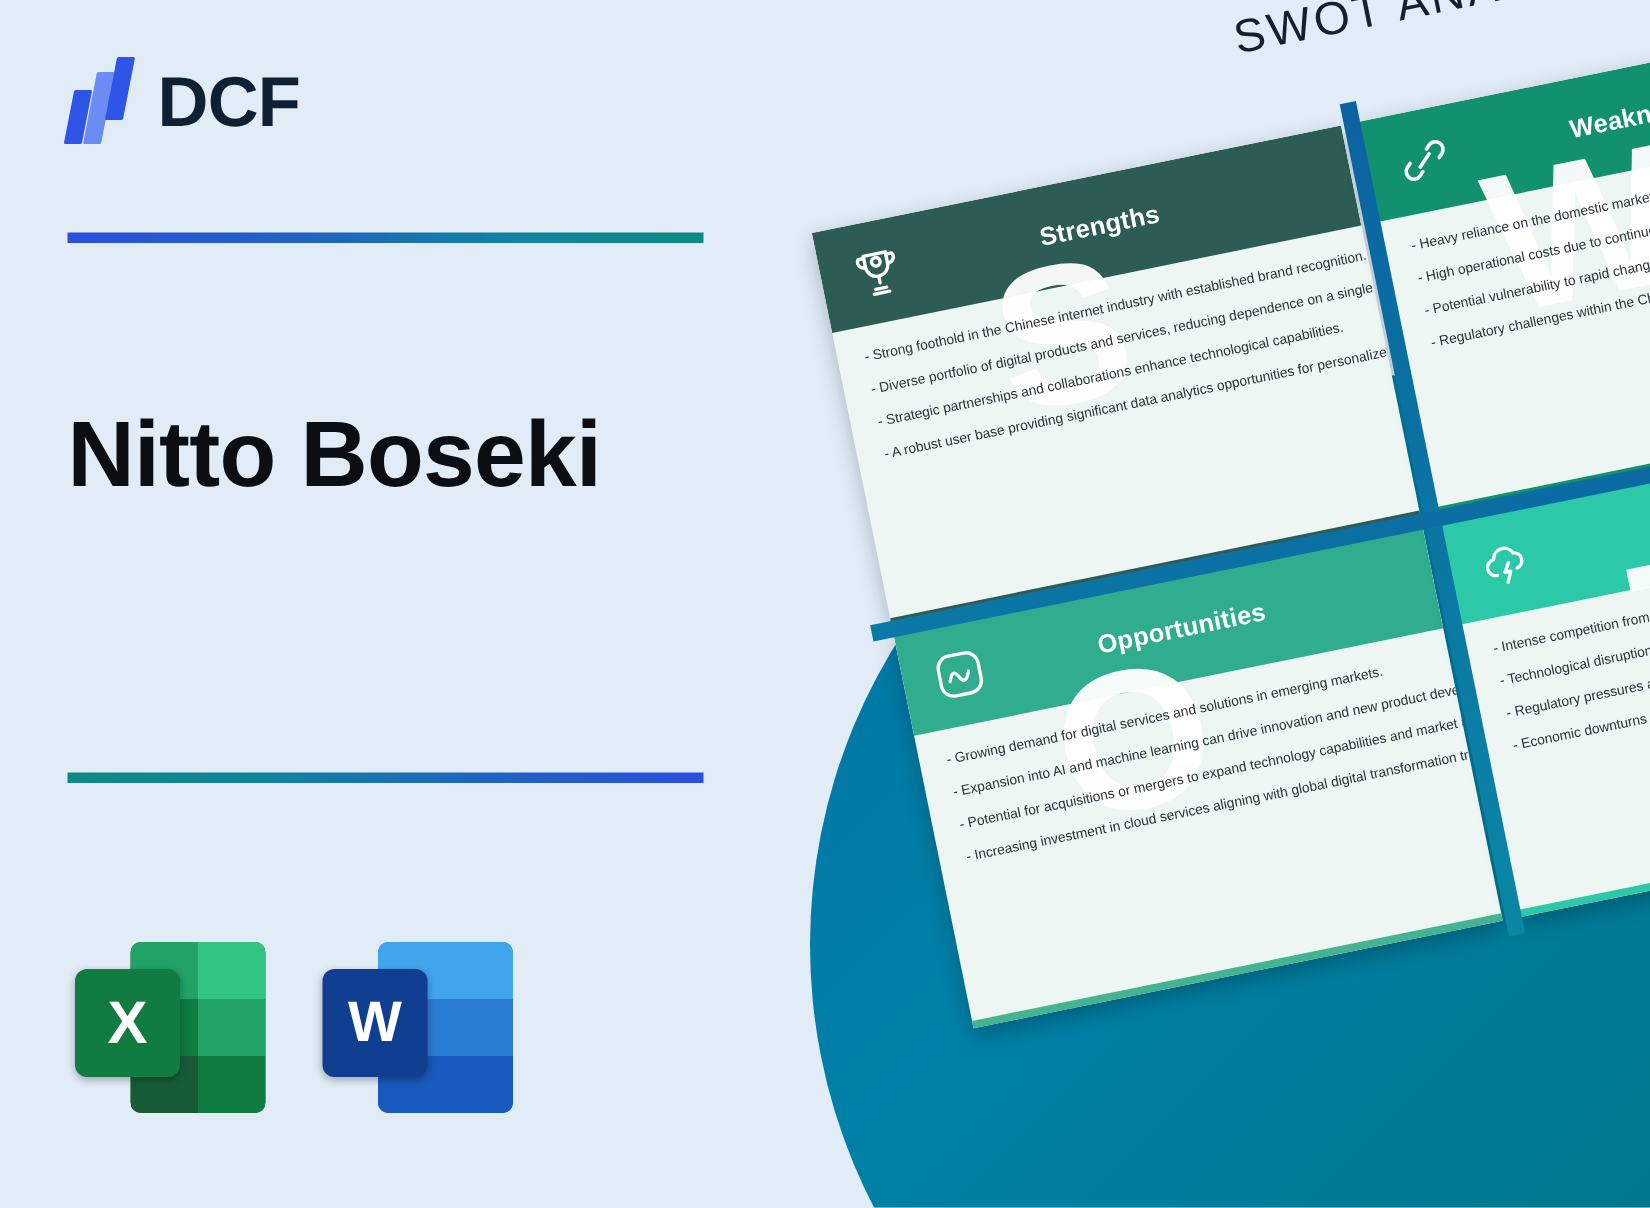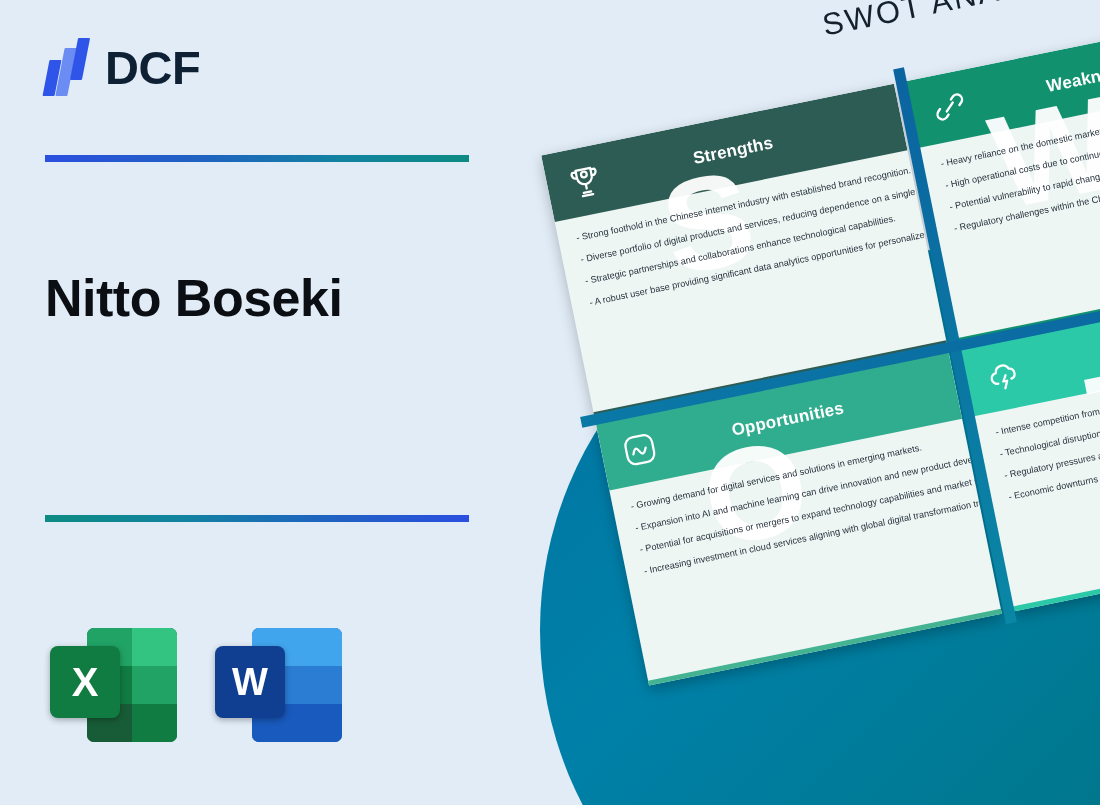--- a/index.html
+++ b/index.html
@@ -32,21 +32,21 @@
   }
 
   .rule{
     position:absolute;left:45px;width:424px;height:7px;
   }
   .rule-top{top:155px;background:linear-gradient(90deg,#2b4fe0 0%,#1f63c0 38%,#1183a0 70%,#0d8b82 100%);}
   .rule-bottom{top:515px;background:linear-gradient(90deg,#0d8b82 0%,#1183a0 32%,#1f63c0 66%,#2b4fe0 100%);}
 
   .title{
     position:absolute;left:45px;top:268px;width:460px;
-    font-size:52px;font-weight:700;line-height:1.16;
+    font-size:62px;font-weight:700;line-height:1.16;
     color:#0b0f14;letter-spacing:-0.5px;
   }
   .title .ln{display:block;}
 
   .office{
     position:absolute;left:45px;top:620px;
     display:flex;gap:25px;align-items:flex-start;
   }
   .oi{position:relative;width:140px;height:130px;}
 

